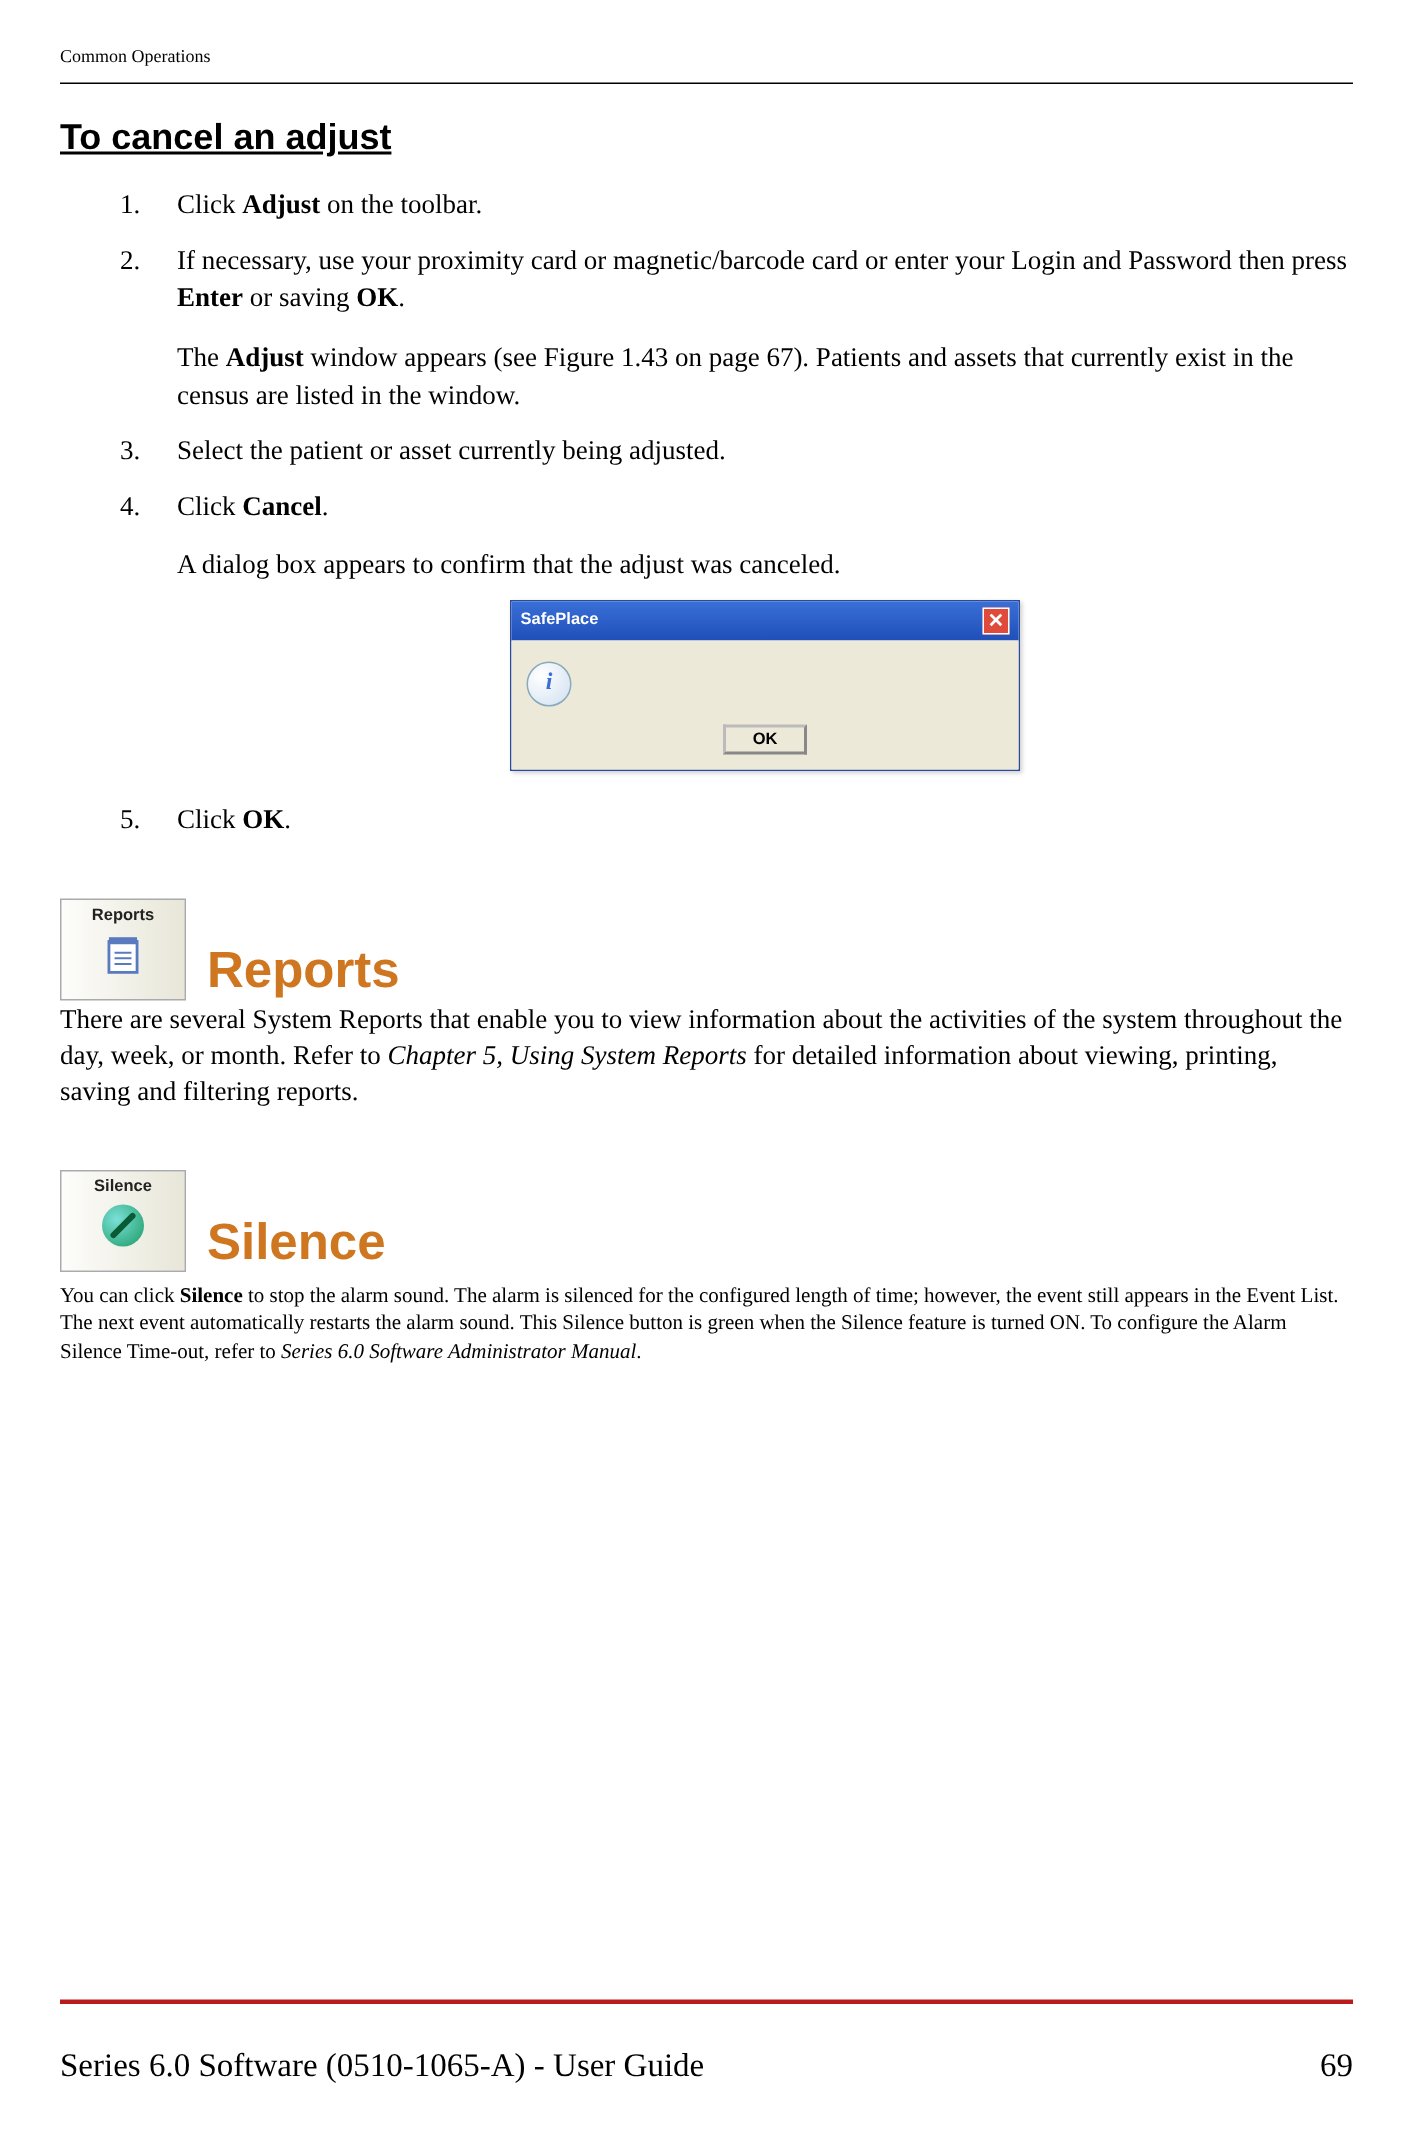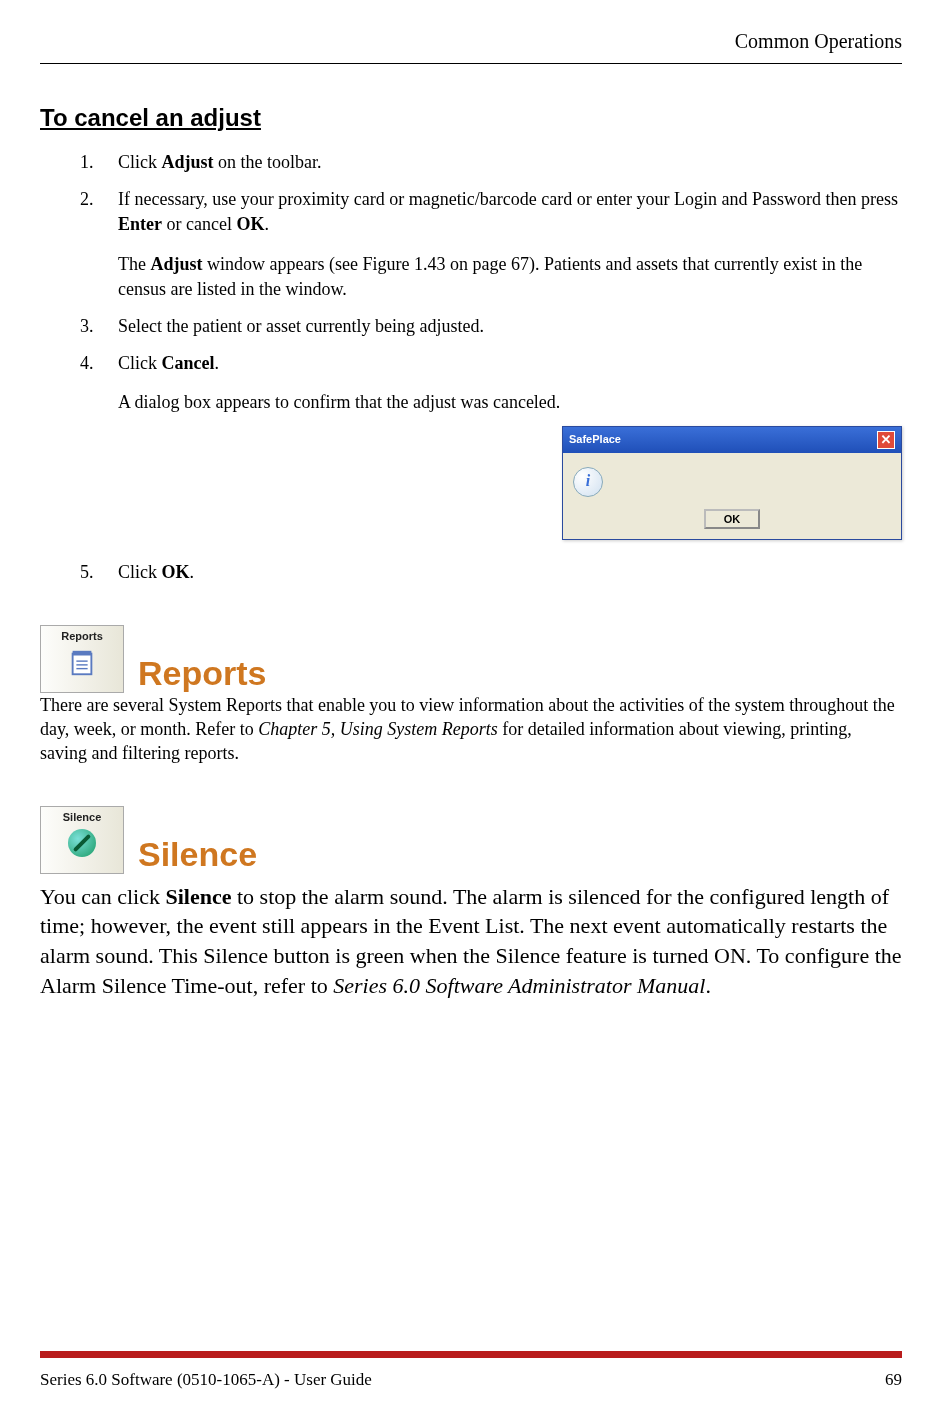--- a/index.html
+++ b/index.html
@@ -9,25 +9,25 @@
     }
     body {
       font-family: Georgia, 'Times New Roman', serif;
       background: #fff;
       width: 942px;
       height: 1420px;
       position: relative;
       padding: 30px 40px 40px 40px;
     }
     .header-section {
-      text-align: right;
-      font-size: 20px;
+      text-align: left;
+      font-size: 12px;
       padding-bottom: 10px;
       border-bottom: 1px solid #000;
-      margin-bottom: 40px;
+      margin-bottom: 22px;
     }
     .subsection-heading {
       font-family: Arial, sans-serif;
       font-weight: bold;
       font-size: 24px;
       margin-bottom: 18px;
       text-decoration: underline;
     }
     .steps {
       list-style: none;
@@ -46,21 +46,21 @@
       content: counter(step) ".";
       position: absolute;
       left: 0;
     }
     .step-extra {
       margin-top: 14px;
       margin-bottom: 6px;
     }
     .dialog-wrapper {
       display: flex;
-      justify-content: flex-end;
+      justify-content: center;
       margin: 10px 0 20px 0;
     }
     .dialog {
       width: 340px;
       border: 1px solid #2a4a9e;
       font-family: Tahoma, Arial, sans-serif;
       font-size: 11px;
       box-shadow: 1px 1px 3px rgba(0,0,0,0.2);
     }
     .dialog-titlebar {
@@ -177,54 +177,54 @@
       transform: rotate(45deg);
       border-radius: 2px;
     }
     .section-heading {
       font-family: Arial, sans-serif;
       font-weight: bold;
       font-size: 34px;
       color: #cf7720;
     }
     .section-para {
-      font-size: 22px;
+      font-size: 14px;
       line-height: 1.35;
       margin-top: 8px;
     }
     .footer {
       position: absolute;
       bottom: 30px;
       left: 40px;
       right: 40px;
-      border-top: 7px solid #b91c1c;
-      padding-top: 12px;
+      border-top: 3px solid #b91c1c;
+      padding-top: 28px;
       display: flex;
       justify-content: space-between;
-      font-size: 17px;
+      font-size: 22px;
     }
     .b { font-weight: bold; }
     .i { font-style: italic; }
     .inline-text { font-size: 18px; line-height: 1.35; }
   </style>
 </head>
 <body>
 
 <div class="header-section">
   <span>Common Operations</span>
 </div>
 
 <div>
   <div class="subsection-heading">To cancel an adjust</div>
   <ol class="steps">
     <li>
       <span>Click </span><span class="b">Adjust</span><span> on the toolbar.</span>
     </li>
     <li>
-      <span>If necessary, use your proximity card or magnetic/barcode card or enter your Login and Password then press </span><span class="b">Enter</span><span> or cancel </span><span class="b">OK</span><span>.</span>
+      <span>If necessary, use your proximity card or magnetic/barcode card or enter your Login and Password then press </span><span class="b">Enter</span><span> or saving </span><span class="b">OK</span><span>.</span>
       <div class="step-extra">
         <span>The </span><span class="b">Adjust</span><span> window appears (see Figure 1.43 on page 67). Patients and assets that currently exist in the census are listed in the window.</span>
       </div>
     </li>
     <li>
       <span>Select the patient or asset currently being adjusted.</span>
     </li>
     <li>
       <span>Click </span><span class="b">Cancel</span><span>.</span>
       <div class="step-extra">A dialog box appears to confirm that the adjust was canceled.</div>

